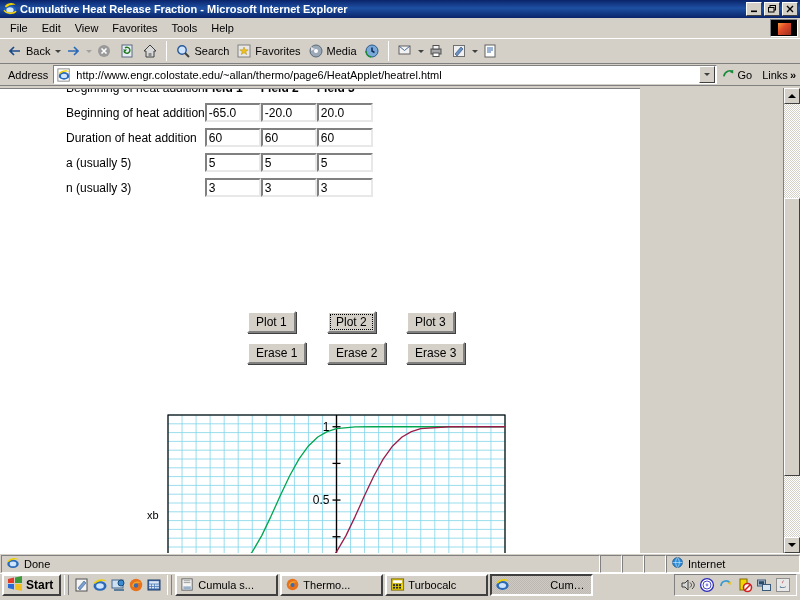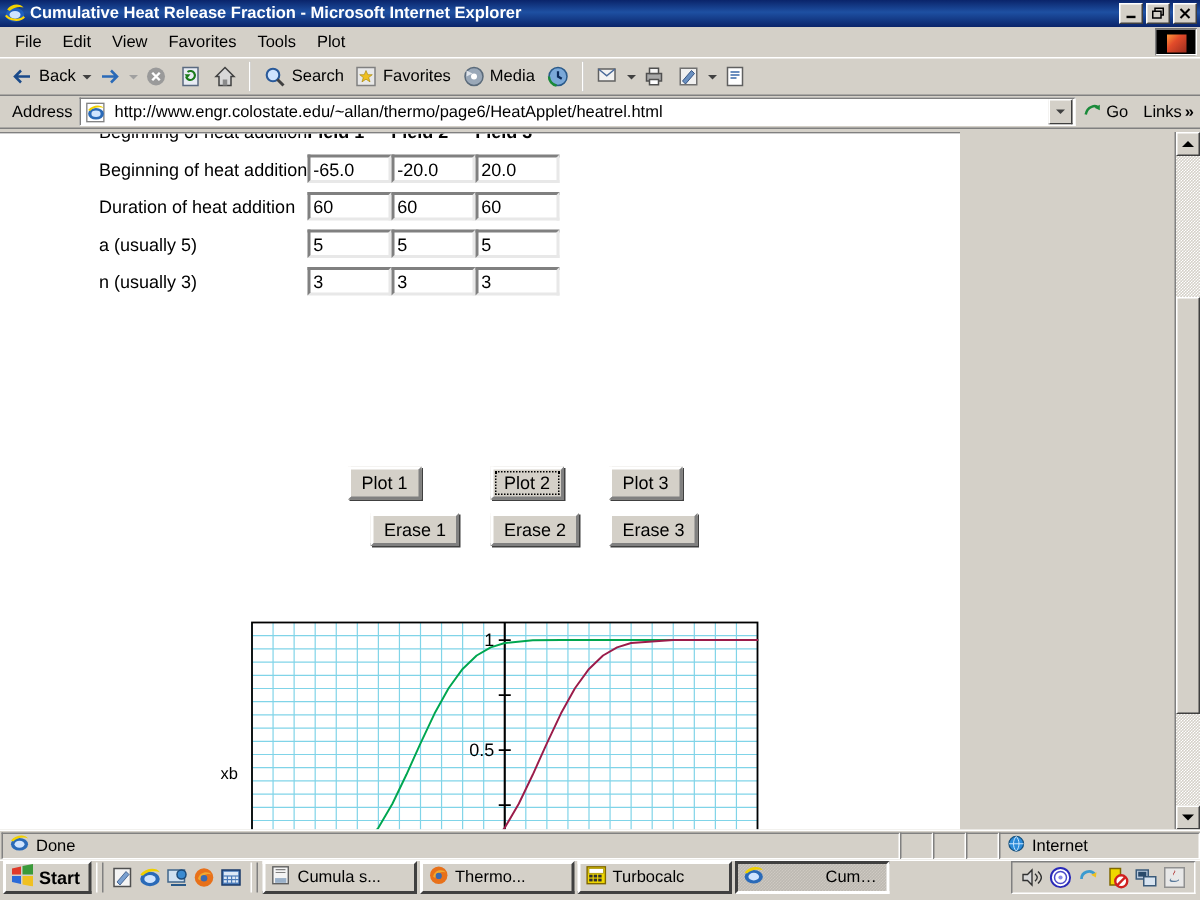--- a/index.html
+++ b/index.html
@@ -251,21 +251,21 @@
       </span>
     </span>
   </div>
 
   <div class="menubar">
     <span class="menu-item">File</span>
     <span class="menu-item">Edit</span>
     <span class="menu-item">View</span>
     <span class="menu-item">Favorites</span>
     <span class="menu-item">Tools</span>
-    <span class="menu-item">Plot</span>
+    <span class="menu-item">Help</span>
     <span class="menu-logo">
         <span class="flag"></span>
       </span>
   </div>
 
   <div class="toolbar">
     <span class="tbtn">
       <svg width="16" height="16" viewBox="0 0 16 16">
           <path d="M7 4 L3 8 L7 12 M3 8 L13 8" stroke="#1a4a8a" stroke-width="1.7" fill="none"></path>
         </svg>
@@ -427,21 +427,21 @@
 
         <tr>
           <td class="rowlabel">n (usually 3)</td>
           <td class="cell"><input class="f" value="3" style=""></td>
           <td class="cell"><input class="f" value="3" style=""></td>
           <td class="cell"><input class="f" value="3" style=""></td>
         </tr>
       </tbody>
         </table>
 
-      <button class="winbtn b1" style="left:232px;top:222px;">Plot 1</button>
+      <button class="winbtn b1" style="left:247px;top:222px;">Plot 1</button>
       <button class="winbtn b1 focused" style="left:327px;top:222px;">Plot 2</button>
       <button class="winbtn b1" style="left:406px;top:222px;">Plot 3</button>
 
       <button class="winbtn b1" style="left:247px;top:253px;">Erase 1</button>
       <button class="winbtn b1" style="left:327px;top:253px;">Erase 2</button>
       <button class="winbtn b1" style="left:406px;top:253px;">Erase 3</button>
 
       <div class="chart-box">
         <svg class="plot" id="plot-svg" width="395" height="220" viewBox="0 0 395 220">
 

